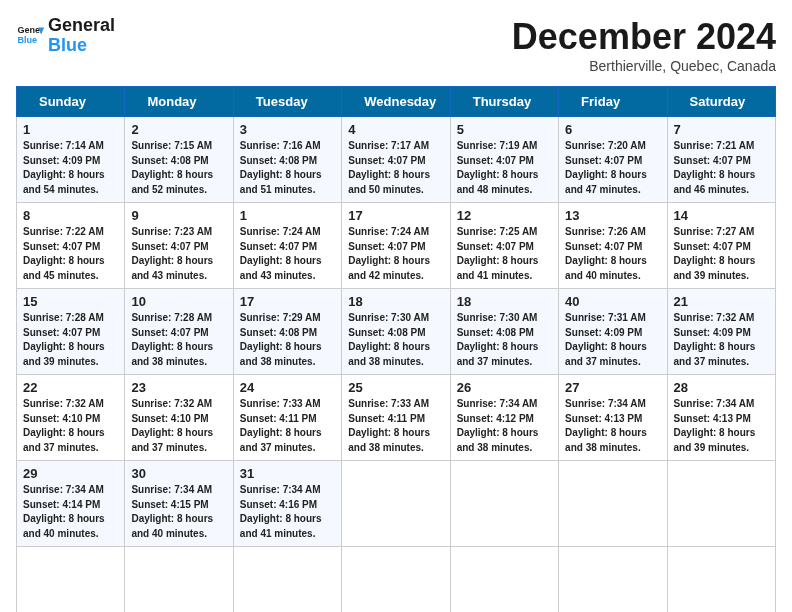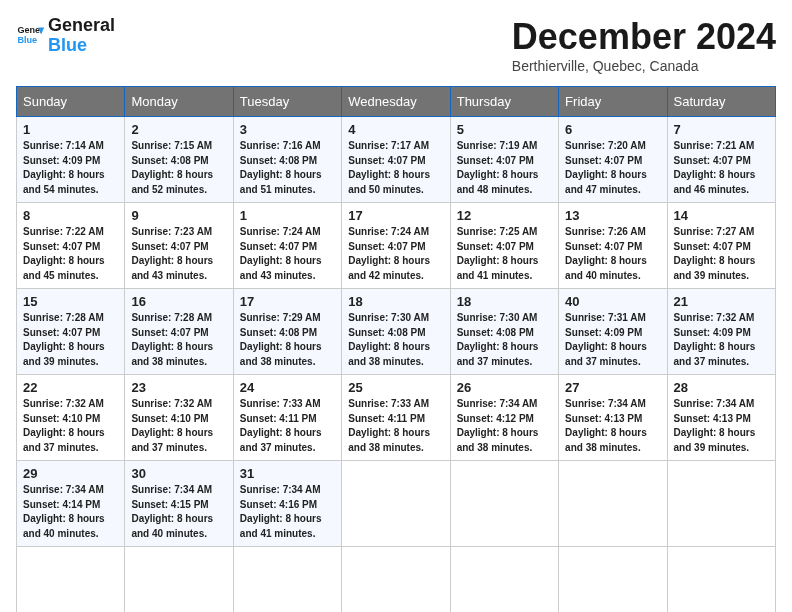--- a/index.html
+++ b/index.html
@@ -28,42 +28,43 @@
       line-height: 1.1;
     }
     .logo-text span {
       color: #2196F3;
     }
     .logo-icon {
       width: 28px;
       height: 28px;
     }
     .title-section {
+      text-align: right;
     }
     .month-title {
       font-size: 36px;
       font-weight: bold;
       color: #1a1a1a;
     }
     .subtitle {
       font-size: 14px;
       color: #444;
       margin-top: 0;
     }
     table {
       width: 100%;
       border-collapse: collapse;
       table-layout: fixed;
     }
     thead th {
-      background-color: #737373;
+      background-color: #0369a1;
       color: #fff;
       font-size: 13px;
-      font-weight: normal;
-      padding: 7px 6px;
+      font-weight: bold;
+      padding: 7px 22px;
       text-align: left;
       border: 1px solid #1565C0;
     }
     tbody tr {
       vertical-align: top;
     }
     tbody td {
       border: 1px solid #ccc;
       padding: 5px 6px;
       font-size: 10.5px;
@@ -185,21 +186,21 @@
           <span class="day-num">14</span>
           <div class="day-info">Sunrise: 7:27 AM<br>Sunset: 4:07 PM<br>Daylight: 8 hours and 39 minutes.</div>
         </td>
       </tr>
       <tr>
         <td>
           <span class="day-num">15</span>
           <div class="day-info">Sunrise: 7:28 AM<br>Sunset: 4:07 PM<br>Daylight: 8 hours and 39 minutes.</div>
         </td>
         <td>
-          <span class="day-num">16</span>
+          <span class="day-num">10</span>
           <div class="day-info">Sunrise: 7:28 AM<br>Sunset: 4:07 PM<br>Daylight: 8 hours and 38 minutes.</div>
         </td>
         <td>
           <span class="day-num">17</span>
           <div class="day-info">Sunrise: 7:29 AM<br>Sunset: 4:08 PM<br>Daylight: 8 hours and 38 minutes.</div>
         </td>
         <td>
           <span class="day-num">18</span>
           <div class="day-info">Sunrise: 7:30 AM<br>Sunset: 4:08 PM<br>Daylight: 8 hours and 38 minutes.</div>
         </td>

